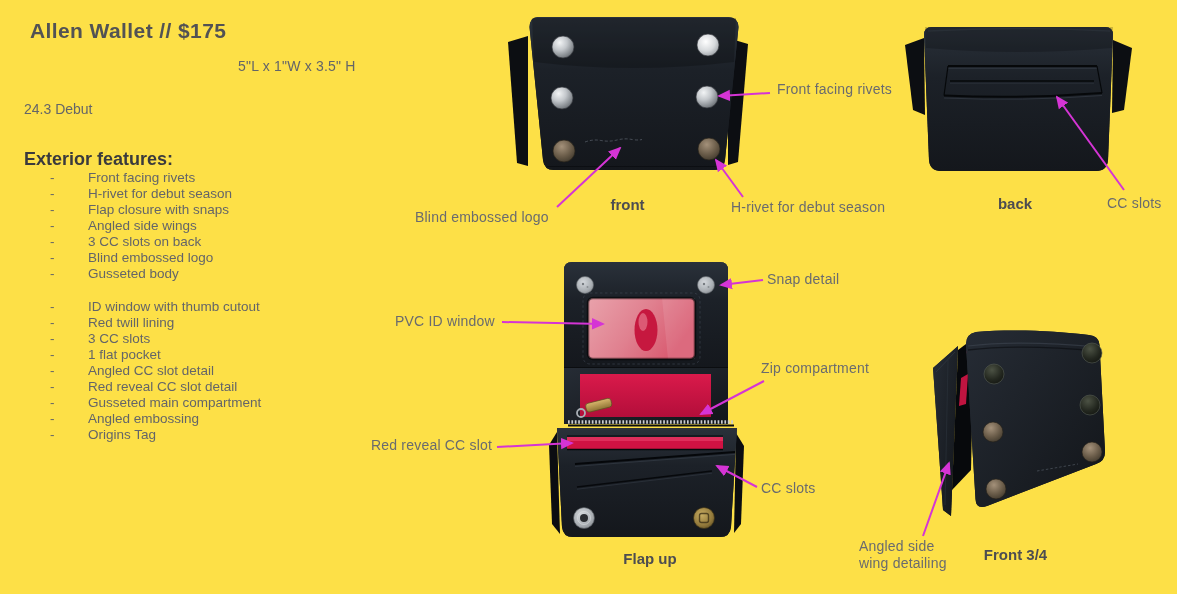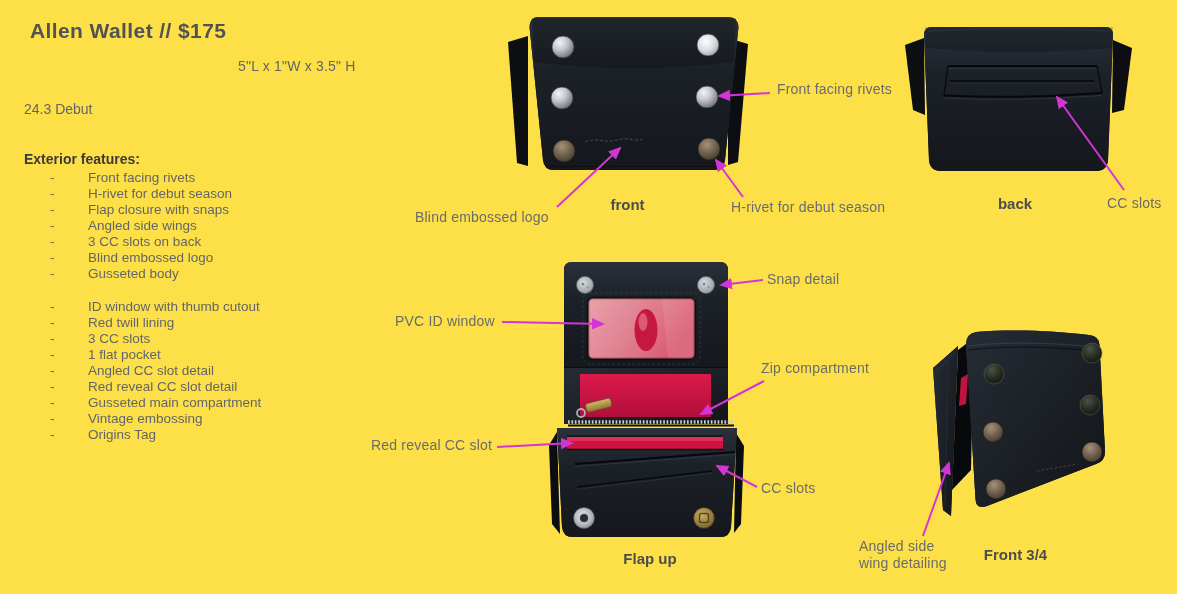--- a/index.html
+++ b/index.html
@@ -4,21 +4,21 @@
 <style>
   html,body{margin:0;padding:0;background:#ffffff;}
   .sheet{position:relative;width:1177px;height:594px;background:#fde047;overflow:hidden;
          font-family:Liberation Sans, sans-serif;}
   .title{position:absolute;left:30px;top:19px;font-size:21px;font-weight:bold;
          color:var(--title-text,#525254);letter-spacing:.4px;}
   .dims{position:absolute;left:238px;top:58px;font-size:14px;color:var(--body-text,#646568);letter-spacing:.2px;}
   .season{position:absolute;left:24px;top:101px;font-size:14px;color:var(--body-text,#646568);text-align:right;}
   .features{position:absolute;left:24px;font-size:13.5px;color:var(--body-text,#646568);}
   .exterior{top:151px;} .interior{top:299px;}
-  .feat-heading{font-weight:bold;color:#3a3a3d;font-size:14px;line-height:17px;margin-bottom:2px;}
+  .feat-heading{font-weight:bold;color:#3a3a3d;font-size:18px;line-height:17px;margin-bottom:2px;}
   .feat-row{display:flex;line-height:16px;}
   .dash{margin-left:26px;width:38px;flex:0 0 38px;}
   .view-label{position:absolute;font-weight:bold;font-size:15px;color:var(--label-text,#4d4d50);text-align:center;}
   .ann{position:absolute;font-size:14px;color:#6a6b6e;letter-spacing:.2px;white-space:pre-line;line-height:17px;}
   #lbl-front{left:595px;top:196px;width:65px;}
   #lbl-back{left:985px;top:195px;width:60px;}
   #lbl-flapup{left:605px;top:550px;width:90px;}
   #lbl-front34{left:968px;top:546px;width:95px;}
   #ann-ffr{left:777px;top:81px;}
   #ann-hrivet{left:731px;top:199px;}
@@ -97,21 +97,21 @@
     <div class="feat-row">
         <span class="dash">-</span>
         <span>Red reveal CC slot detail</span>
       </div>
     <div class="feat-row">
         <span class="dash">-</span>
         <span>Gusseted main compartment</span>
       </div>
     <div class="feat-row">
         <span class="dash">-</span>
-        <span>Vintage embossing</span>
+        <span>Angled embossing</span>
       </div>
     <div class="feat-row">
         <span class="dash">-</span>
         <span>Origins Tag</span>
       </div>
   </div>
 
   <svg class="art" width="1177" height="614" viewBox="0 0 1177 614">
     <defs>
       <pattern id="pb" width="7" height="7" patternUnits="userSpaceOnUse">

